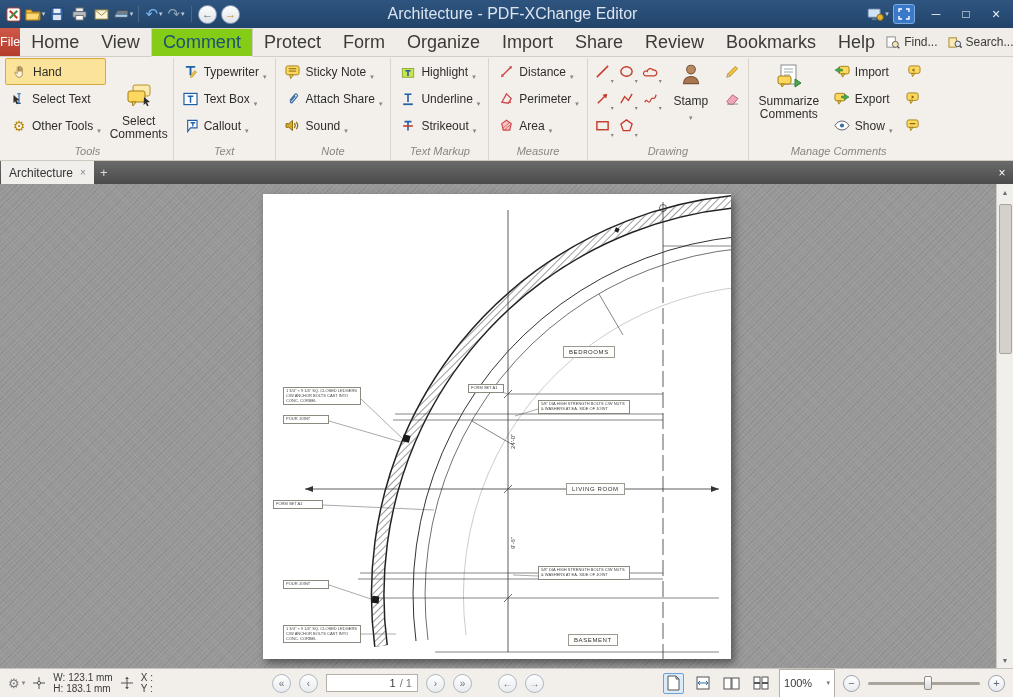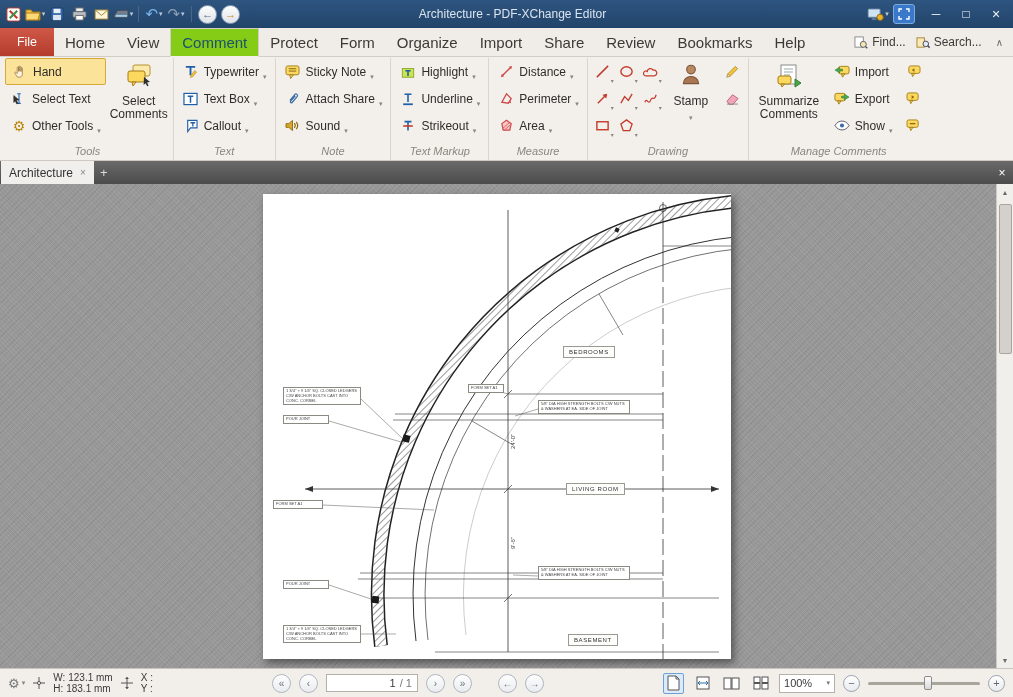--- a/index.html
+++ b/index.html
@@ -7,29 +7,29 @@
   .app { width:1013px; height:697px; display:flex; flex-direction:column; background:#f3f0ec; }
 
   
   .titlebar { height:28px; background:linear-gradient(#2e5580,#22446a); display:flex; align-items:center; padding:0 2px; color:#e6edf6; position:relative; flex:0 0 auto; }
   .tb-left { display:flex; align-items:center; z-index:2; }
   .tbtn { height:24px; min-width:22px; display:flex; align-items:center; justify-content:center; border-radius:2px; cursor:default; }
   .cdd { font-size:7px; color:#bcc9da; margin-left:1px; }
   .tsep { width:1px; height:16px; background:#4a6788; margin:0 4px; }
   .circbtn { width:19px; height:19px; border-radius:50%; background:linear-gradient(#fdfdfd,#dfe3e8); border:1px solid #8fa3bb; color:#5a6b7e; display:flex; align-items:center; justify-content:center; font-size:11px; margin:0 2px; }
   .circbtn.fwd { color:#c98a1c; }
-  .tb-title { position:absolute; left:12px; right:0; text-align:center; font-size:12px; color:#dbe4f0; z-index:1; }
+  .tb-title { position:absolute; left:12px; right:0; text-align:center; font-size:16px; color:#dbe4f0; z-index:1; }
   .tb-right { margin-left:auto; display:flex; align-items:center; z-index:2; }
   .wbtn { width:30px; height:26px; display:flex; align-items:center; justify-content:center; color:#f2f5fa; font-size:12px; }
   .fsbtn { width:22px; height:20px; background:#3a78c9; border:1px solid #7da9dd; border-radius:3px; display:flex; align-items:center; justify-content:center; margin:0 6px 0 4px; }
 
   
   .menubar { height:29px; background:#f0ece7; border-bottom:1px solid #d2cdc6; display:flex; align-items:stretch; flex:0 0 auto; }
   .file-tab { width:54px; background:linear-gradient(#d05848,#b43c2d); color:#fff; display:flex; align-items:center; justify-content:center; font-size:12.5px; }
-  .mtab { padding:0 11px; display:flex; align-items:center; font-size:15px; color:#3c3a37; }
+  .mtab { padding:0 11px; display:flex; align-items:center; font-size:18px; color:#3c3a37; }
   .mtab.active { background:#84cc16; border:1px solid #d2cdc6; border-bottom:1px solid #f3f0ec; margin-bottom:-1px; color:#1d4f71; }
   .m-right { margin-left:auto; display:flex; align-items:center; padding-right:6px; gap:10px;justify-content:flex-end; }
   .mrbtn { display:flex; align-items:center; gap:4px; font-size:12px; color:#3c3a37; }
   .collapse { color:#6f6a64; font-size:10px; padding:0 4px; }
 
   
   .ribbon { height:104px; background:#f3f0ec; border-bottom:1px solid #cfc9c2; display:flex; align-items:stretch; padding:1px 12px 0 2px; flex:0 0 auto; }
   .grp { display:flex; flex-direction:column; padding:0 3px; }
   .grp + .grp { border-left:1px solid #dbd5cd; }
   .grp-content { flex:1; display:flex; align-items:flex-start; gap:2px; }
@@ -72,21 +72,21 @@
   
   .status { height:29px; background:#f2efeb; border-top:1px solid #c9c4bd; display:flex; align-items:center; padding:0 8px; gap:8px; font-size:10px; color:#3a3a3a; flex:0 0 auto; }
   .stack { display:flex; flex-direction:column; line-height:11px; }
   .stack .row { display:flex; gap:3px; }
   .spacer { flex:1; }
   .navcirc { width:19px; height:19px; border-radius:50%; border:1px solid #aeb6c0; background:linear-gradient(#fefefe,#e9ebee); color:#6a7482; display:flex; align-items:center; justify-content:center; font-size:10px; }
   .pagefield { width:92px; height:18px; background:#fff; border:1px solid #b5b0a8; display:flex; align-items:center; justify-content:flex-end; padding:0 5px; gap:4px; font-size:11px; }
   .pagefield .tot { color:#777; }
   .viewbtn { width:21px; height:21px; display:flex; align-items:center; justify-content:center; border:1px solid transparent; border-radius:2px; }
   .viewbtn.active { border-color:#6ea1d8; background:#dcebfa; }
-  .zoombox { width:56px; height:19px; background:#fff; border:1px solid #b5b0a8; display:flex; align-items:center; justify-content:space-between; padding:0 4px; font-size:11px; }
+  .zoombox { width:56px; height:29px; background:#fff; border:1px solid #b5b0a8; display:flex; align-items:center; justify-content:space-between; padding:0 4px; font-size:11px; }
   .zoombox .dd { font-size:7px; color:#777; }
   .slider { width:112px; height:18px; position:relative; display:flex; align-items:center; }
   .slider .track { width:100%; height:3px; background:#a9a49c; border-radius:2px; }
   .slider .thumb { position:absolute; left:50%; top:2px; width:8px; height:14px; background:linear-gradient(#fdfdfd,#d8d8d8); border:1px solid #8b8b8b; border-radius:2px; }
   .szbtn { width:17px; height:17px; border-radius:50%; border:1px solid #9aa2ae; background:linear-gradient(#fefefe,#e9ebee); color:#5f6a77; display:flex; align-items:center; justify-content:center; font-size:11px; }
 </style>
 </head>
 <body>
 
 <div class="app">
@@ -236,21 +236,21 @@
                 </svg>
             </span>
             <span class="lbl">Select Text</span>
           </div>
           <div class="sbtn">
             <span class="ic gearglyph">⚙</span>
             <span class="lbl">Other Tools</span>
             <span class="dd">▾</span>
           </div>
         </div>
-        <div class="bbtn" style="width:62px;">
+        <div class="bbtn" style="width:62px;margin-top:20px;">
           <span>
             <svg width="28" height="26" viewBox="0 0 28 26">
                 <rect x="8" y="2" width="17" height="11" rx="2" fill="#fbe9ad" stroke="#b8912c"></rect>
                 <path d="M11 13l1 4 3-4z" fill="#fbe9ad" stroke="#b8912c"></path>
                 <rect x="3" y="8" width="17" height="11" rx="2" fill="#fcd95e" stroke="#a37d16"></rect>
                 <path d="M7 19l1 4 3-4z" fill="#fcd95e" stroke="#a37d16"></path>
                 <path d="M19 14l6 5-3 .4 1.6 3-1.4.8-1.6-3-2 1.8z" fill="#2f2f2f"></path>
               </svg>
           </span>
           <span>Select Comments</span>

